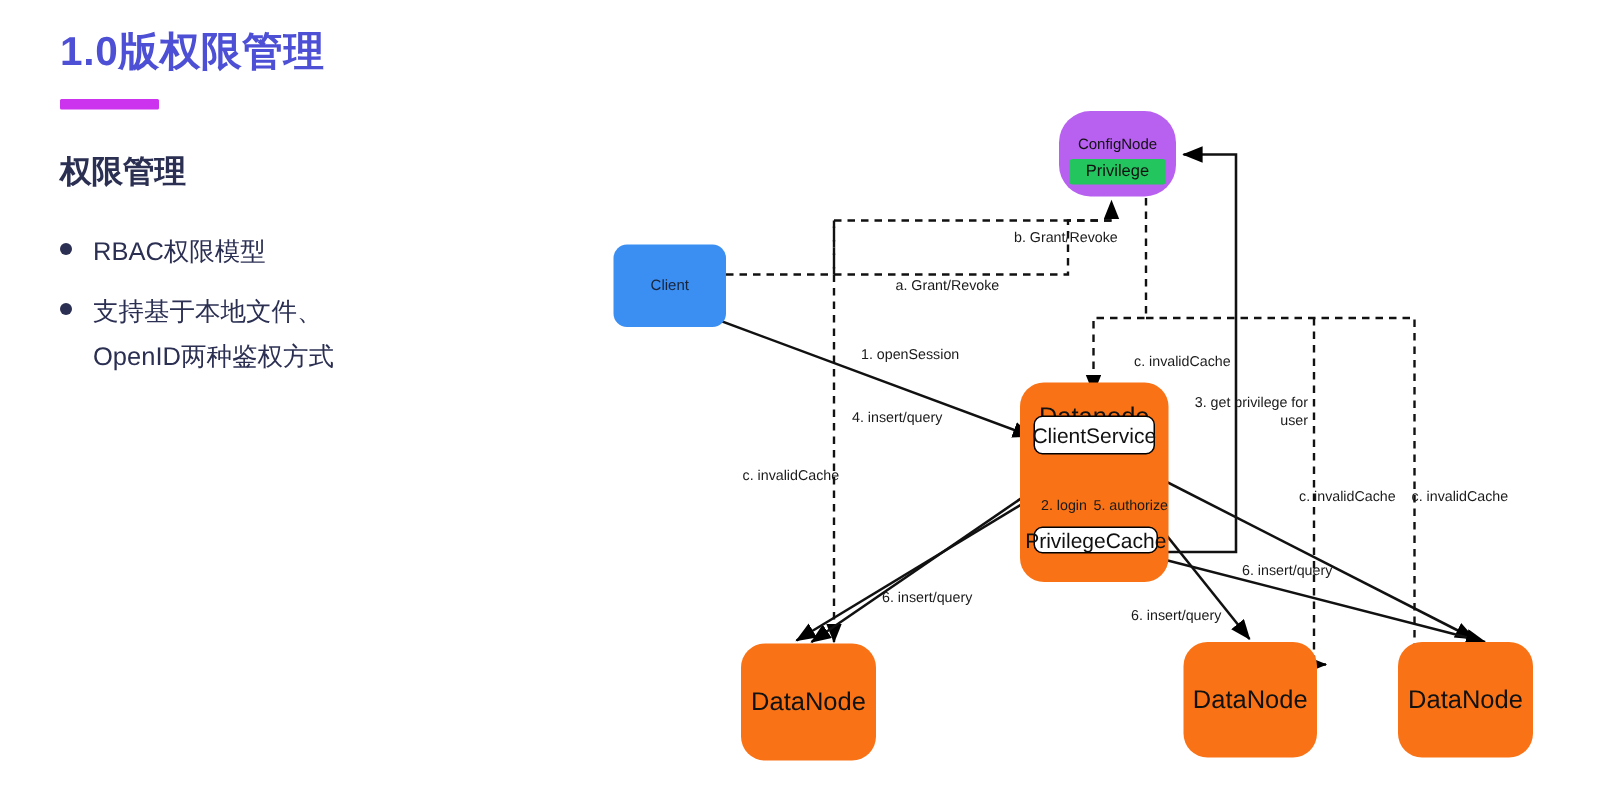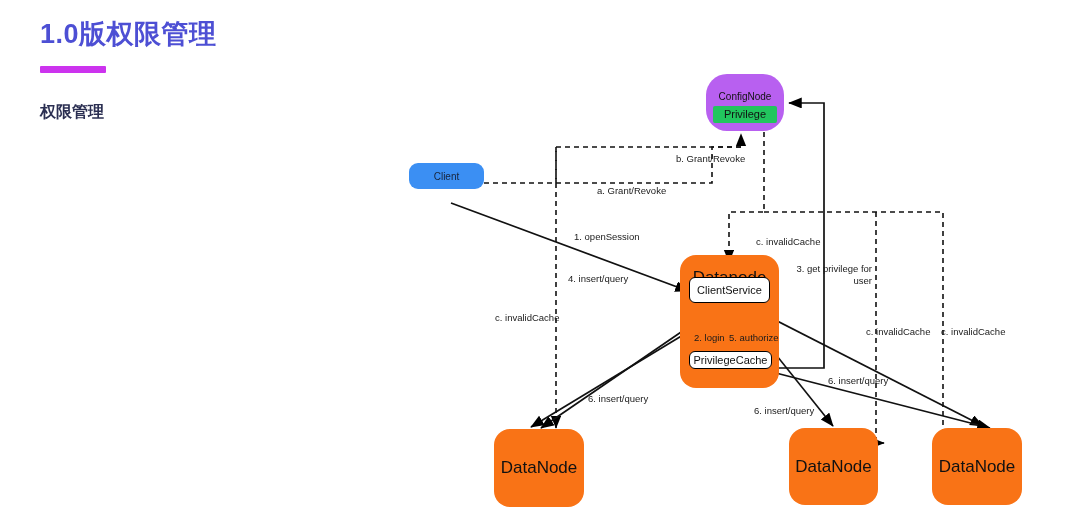--- a/index.html
+++ b/index.html
@@ -40,21 +40,21 @@
   }
   .title-rule {
     margin-top: 16px;
     width: 66px;
     height: 7px;
     background: #cc33ee;
     border-radius: 1px;
   }
   .section-heading {
     margin-top: 29px;
-    font-size: 16px;
+    font-size: 21px;
     font-weight: bold;
     color: #2b2f52;
     line-height: 1.25;
   }
   .bullets {
     margin-top: 24px;
     list-style: none;
     padding: 0;
   }
   .bullet {
@@ -125,21 +125,21 @@
     font-size: 17px;
   }
   .inner-box {
     position: absolute;
     background: #ffffff;
     border: 1.6px solid #000000;
     border-radius: 6px;
     display: flex;
     align-items: center;
     justify-content: center;
-    font-size: 11px;
+    font-size: 14px;
     color: #111;
     box-sizing: border-box;
   }
   .edge-label {
     position: absolute;
     font-size: 9.5px;
     color: #1a1a1a;
     white-space: nowrap;
     line-height: 1.25;
     text-align: center;
@@ -148,20 +148,33 @@
 </style>
 </head>
 <body>
 
 <div id="slide">
 
   <div class="left-col">
     <div class="slide-title">1.0版权限管理</div>
     <div class="title-rule"></div>
     <div class="section-heading">权限管理</div>
+    <div class="bullets">
+      <div class="bullet">
+        <span class="bullet-dot"></span>
+        <span class="bullet-text">RBAC权限模型</span>
+      </div>
+      <div class="bullet">
+        <span class="bullet-dot"></span>
+        <span class="bullet-text">
+          <span>支持基于本地文件、</span><br>
+          <span>OpenID两种鉴权方式</span>
+        </span>
+      </div>
+    </div>
   </div>
 
   <div id="diagram">
 
     <svg width="1080" height="532" style="position:absolute;left:0;top:0;">
       <defs>
         <marker id="ah" markerWidth="9" markerHeight="9" refX="7.5" refY="3.2" orient="auto" markerUnits="strokeWidth">
           <path d="M0,0 L8,3.2 L0,6.4 z" fill="#000"></path>
         </marker>
         <marker id="ahd" markerWidth="9" markerHeight="9" refX="7.5" refY="3.2" orient="auto" markerUnits="strokeWidth">
@@ -190,21 +203,21 @@
 
       <line x1="731" y1="306" x2="531" y2="427" stroke="#111" stroke-width="1.7" marker-end="url(#ah)"></line>
 
       <line x1="737" y1="306" x2="833" y2="426" stroke="#111" stroke-width="1.7" marker-end="url(#ah)"></line>
 
       <line x1="742" y1="303" x2="983" y2="426" stroke="#111" stroke-width="1.7" marker-end="url(#ah)"></line>
 
       <line x1="772" y1="372" x2="990" y2="428" stroke="#111" stroke-width="1.7" marker-end="url(#ah)"></line>
     </svg>
 
-    <div class="node client" style="left:409px;top:163px;width:75px;height:26px;">
+    <div class="node client" style="left:409px;top:163px;width:75px;height:55px;">
       <span>Client</span>
     </div>
 
     <div class="node confignode" style="left:706px;top:74px;width:78px;height:57px;">
       <span>ConfigNode</span>
       <span class="privilege-chip">Privilege</span>
     </div>
 
     <div class="node datanode-wrap" style="left:680px;top:255px;width:99px;height:133px;">
       <span>Datanode</span>

